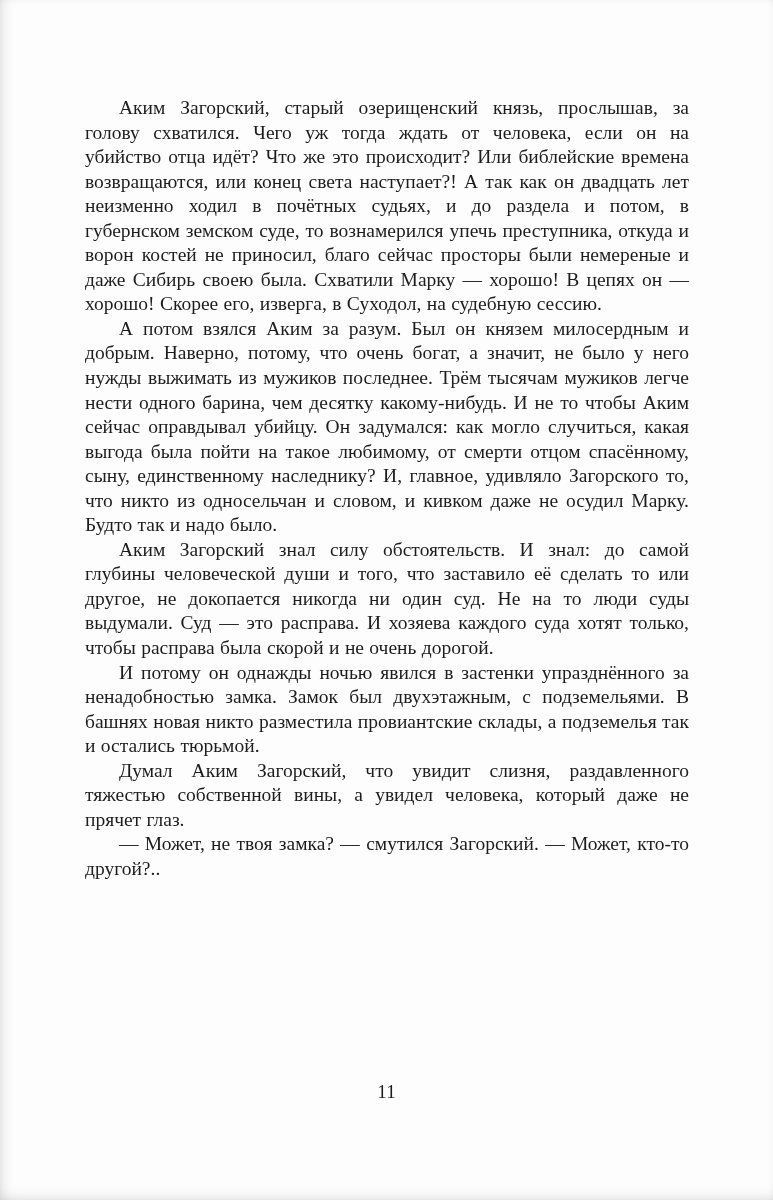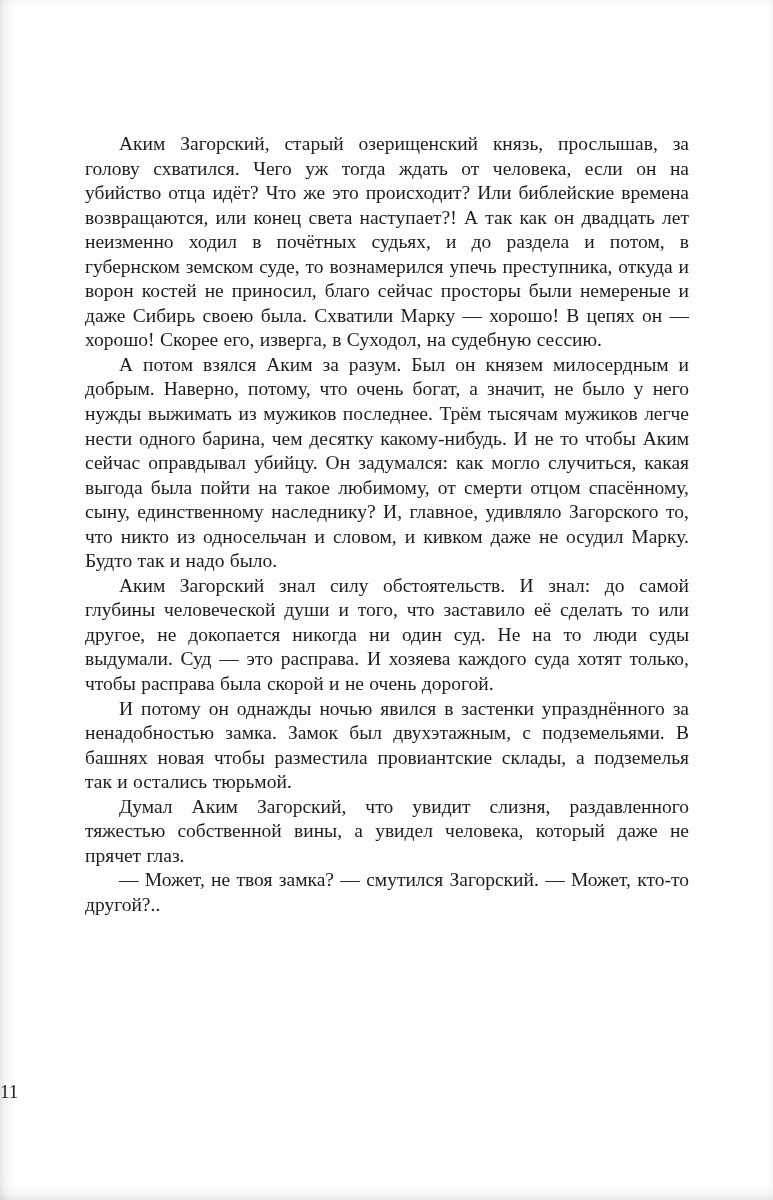--- a/index.html
+++ b/index.html
@@ -20,49 +20,49 @@
       inset 0 6px 12px -12px rgba(0,0,0,0.12);
     overflow: hidden;
     font-family: "Liberation Serif", "DejaVu Serif", serif;
     color: #1d1d1d;
   }
   .text-block {
     position: absolute;
     left: 85px;
     top: 96px;
     width: 604px;
-    margin-top: 36px;
   }
   .text-block p {
     margin: 0;
     padding: 0;
     font-size: 19.5px;
     line-height: 24.55px;
     text-align: justify;
     text-indent: 34px;
     hyphens: auto;
     -webkit-hyphens: auto;
     word-spacing: 0.5px;
   }
   .page-number {
     position: absolute;
     left: 0;
     right: 0;
     top: 1080px;
+    text-align: center;
     font-size: 19px;
     line-height: 24px;
     color: #1d1d1d;
   }
 </style>
 </head>
 <body>
 
 <div class="page">
   <div class="text-block">
     <p>Аким Загорский, старый озерищенский князь, прослышав, за голову схватился. Чего уж тогда ждать от человека, если он на убийство отца идёт? Что же это происходит? Или библейские времена возвращаются, или конец света наступает?! А так как он двадцать лет неизменно ходил в почётных судьях, и до раздела и потом, в губернском земском суде, то вознамерился упечь преступника, откуда и ворон костей не приносил, благо сейчас просторы были немереные и даже Сибирь своею была. Схватили Марку — хорошо! В цепях он — хорошо! Скорее его, изверга, в Суходол, на судебную сессию.</p>
     <p>А потом взялся Аким за разум. Был он князем милосердным и добрым. Наверно, потому, что очень богат, а значит, не было у него нужды выжимать из мужиков последнее. Трём тысячам мужиков легче нести одного барина, чем десятку какому-нибудь. И не то чтобы Аким сейчас оправдывал убийцу. Он задумался: как могло случиться, какая выгода была пойти на такое любимому, от смерти отцом спасённому, сыну, единственному наследнику? И, главное, удивляло Загорского то, что никто из односельчан и словом, и кивком даже не осудил Марку. Будто так и надо было.</p>
     <p>Аким Загорский знал силу обстоятельств. И знал: до самой глубины человеческой души и того, что заставило её сделать то или другое, не докопается никогда ни один суд. Не на то люди суды выдумали. Суд — это расправа. И хозяева каждого суда хотят только, чтобы расправа была скорой и не очень дорогой.</p>
-    <p>И потому он однажды ночью явился в застенки упразднённого за ненадобностью замка. Замок был двухэтажным, с подземельями. В башнях новая чтобы разместила провиантские склады, а подземелья так и остались тюрьмой.</p>
+    <p>И потому он однажды ночью явился в застенки упразднённого за ненадобностью замка. Замок был двухэтажным, с подземельями. В башнях новая никто разместила провиантские склады, а подземелья так и остались тюрьмой.</p>
     <p>Думал Аким Загорский, что увидит слизня, раздавленного тяжестью собственной вины, а увидел человека, который даже не прячет глаз.</p>
     <p>— Может, не твоя замка? — смутился Загорский. — Может, кто-то другой?..</p>
   </div>
   <div class="page-number">11</div>
 </div>
 
 </body></html>

